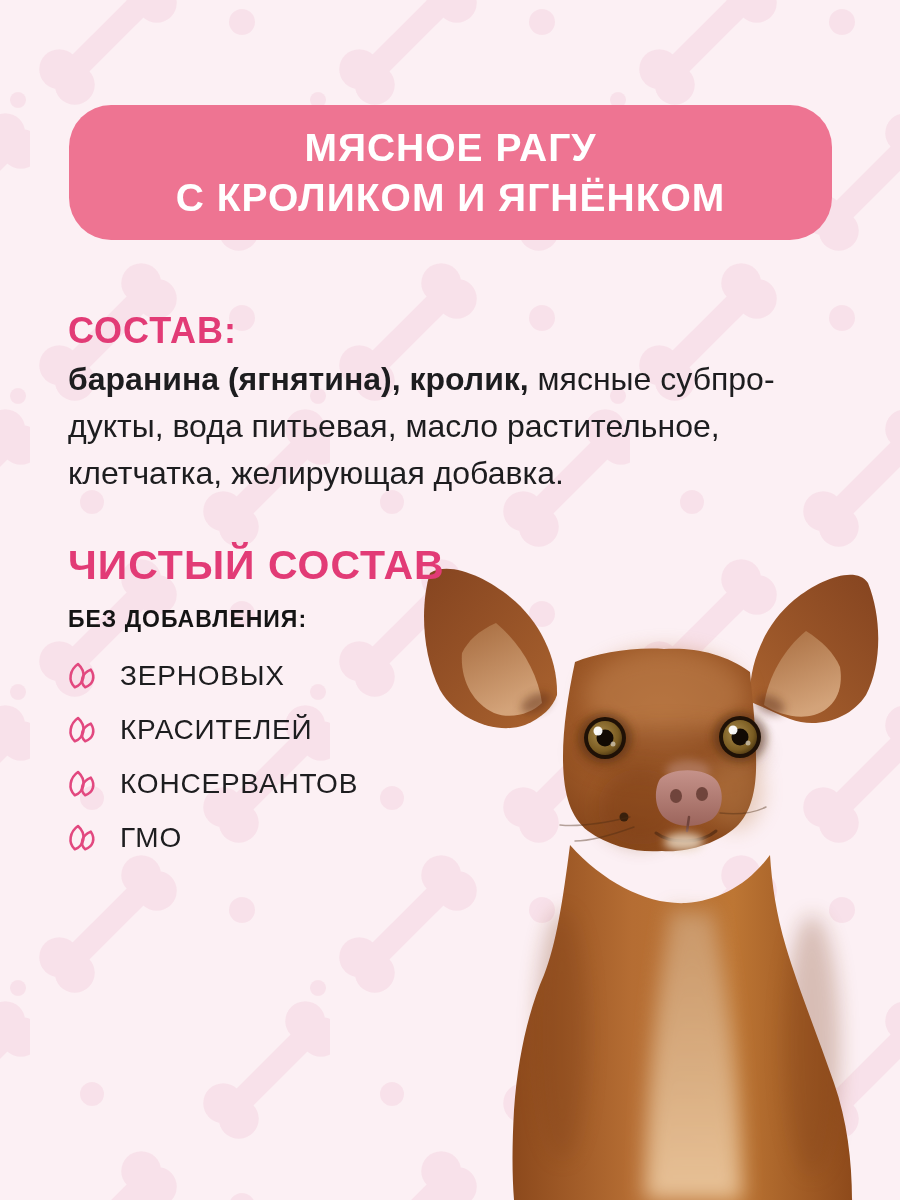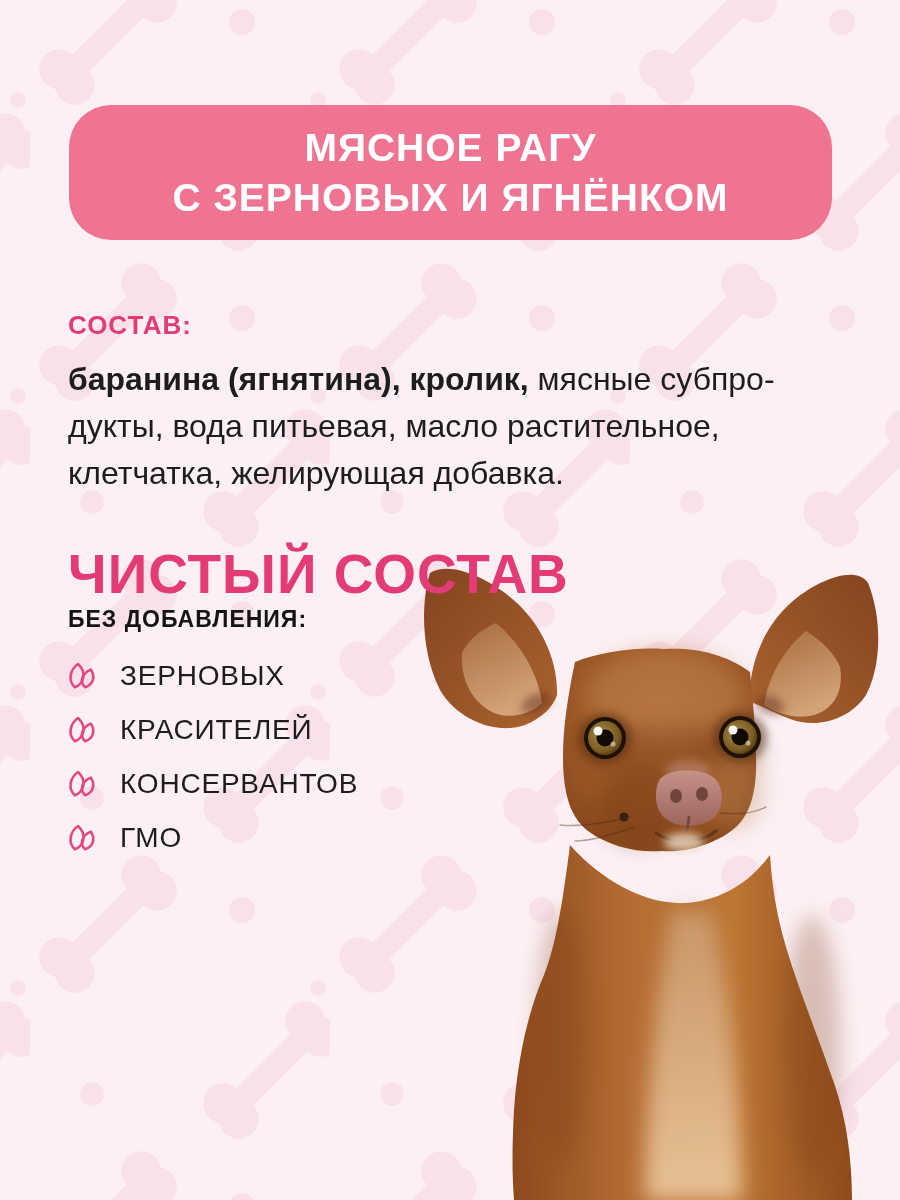--- a/index.html
+++ b/index.html
@@ -12,22 +12,22 @@
     position:absolute;left:69px;top:105px;width:763px;height:135px;z-index:2;
     background:#ee7492;border-radius:42px;
     display:flex;flex-direction:column;align-items:center;justify-content:center;
   }
   .banner-line{
     color:#ffffff;font-weight:bold;font-size:39px;line-height:50px;
     letter-spacing:1px;text-align:center;white-space:nowrap;
   }
 
   .heading-pink{color:#e23b76;font-weight:bold;margin:0;z-index:2;position:absolute;}
-  .h-composition{left:68px;top:310px;font-size:26px;letter-spacing:1px;}
-  .h-clean{left:68px;top:542px;font-size:55px;letter-spacing:1px;}
+  .h-composition{left:68px;top:310px;font-size:36px;letter-spacing:1px;}
+  .h-clean{left:68px;top:542px;font-size:41px;letter-spacing:1px;}
   .h-noadd{position:absolute;left:68px;top:606px;margin:0;color:#141414;
     font-weight:bold;font-size:23px;letter-spacing:1px;z-index:2;}
 
   .composition-text{
     position:absolute;left:68px;top:356px;width:786px;margin:0;z-index:2;
     color:#1d1d1f;font-size:32px;line-height:47px;
   }
   .composition-text strong{font-weight:bold;margin-top:34px;}
 
   .no-add-list{
@@ -171,21 +171,21 @@
 
     <g stroke="#4a2a12" stroke-width="1.5" fill="none" opacity="0.4" stroke-linecap="round">
       <path d="M210,262 C185,268 160,272 140,270"></path>
       <path d="M214,272 C192,280 172,286 155,286"></path>
       <path d="M300,258 C318,260 334,258 346,252"></path>
     </g>
   </svg>
 
   <div class="banner">
     <div class="banner-line">МЯСНОЕ РАГУ</div>
-    <div class="banner-line">С ЗЕРНОВЫХ И ЯГНЁНКОМ</div>
+    <div class="banner-line">С КРОЛИКОМ И ЯГНЁНКОМ</div>
   </div>
 
   <h2 class="heading-pink h-composition">СОСТАВ:</h2>
   <p class="composition-text"><strong>баранина (ягнятина), кролик,</strong> <span>мясные субпро­дукты, вода питьевая, масло растительное, клетчатка, желирующая добавка.</span></p>
 
   <h2 class="heading-pink h-clean">ЧИСТЫЙ СОСТАВ</h2>
   <h3 class="h-noadd">БЕЗ ДОБАВЛЕНИЯ:</h3>
 
   <ul class="no-add-list">
     <li>

